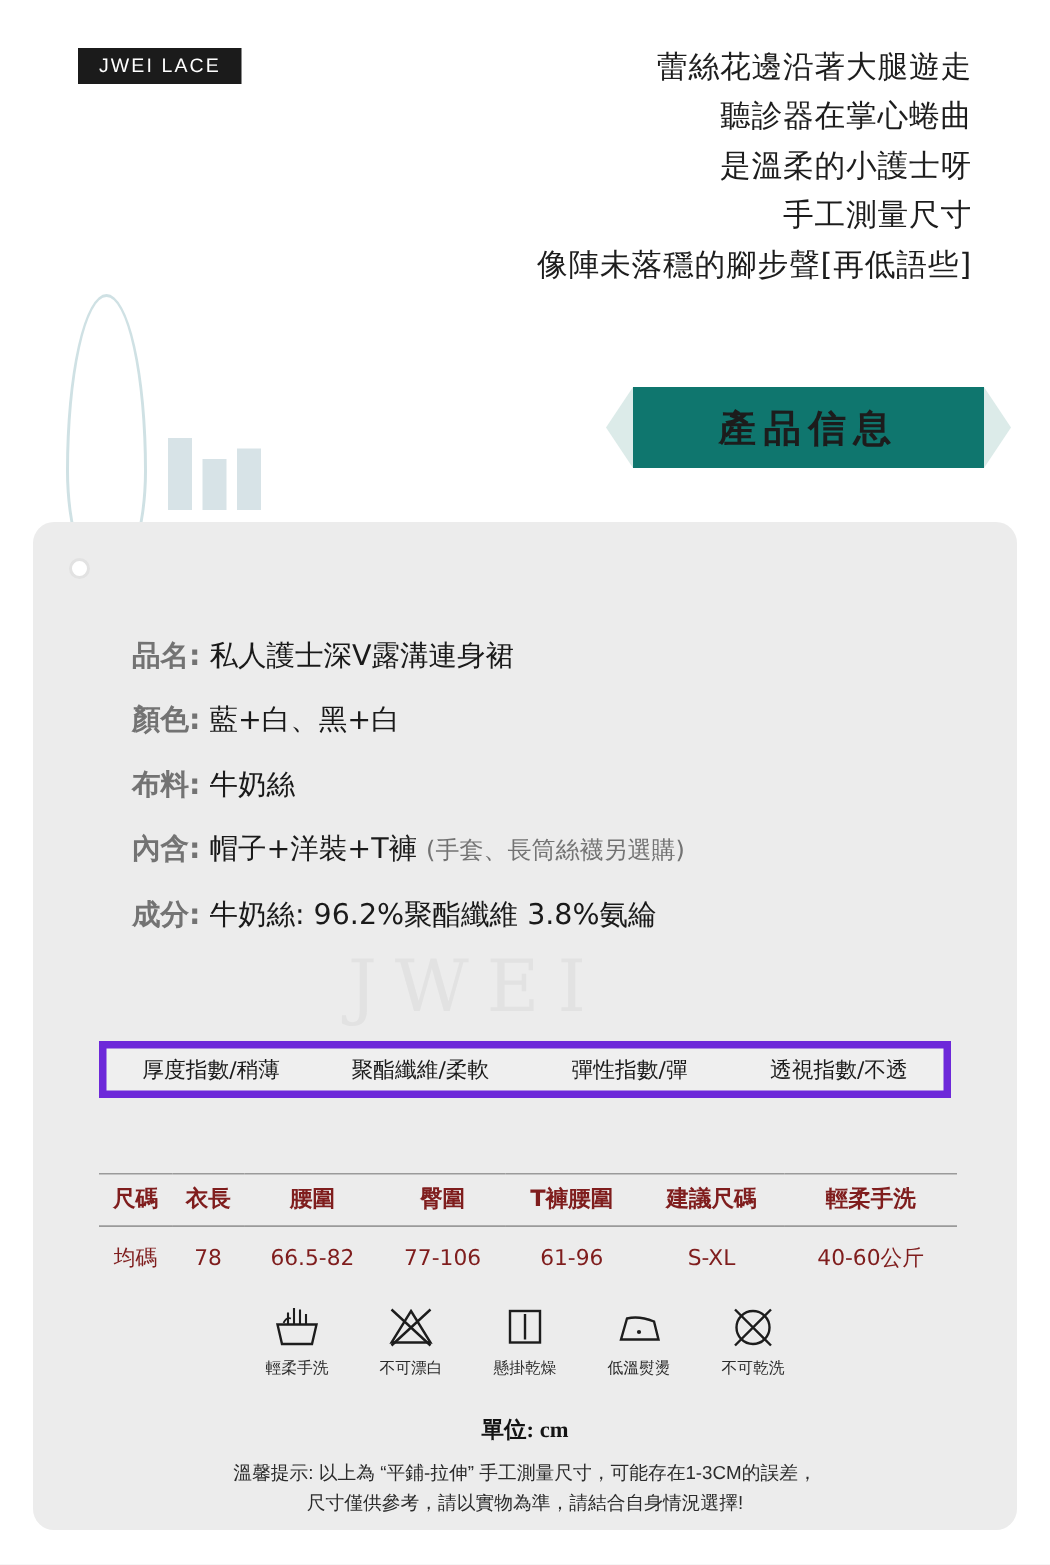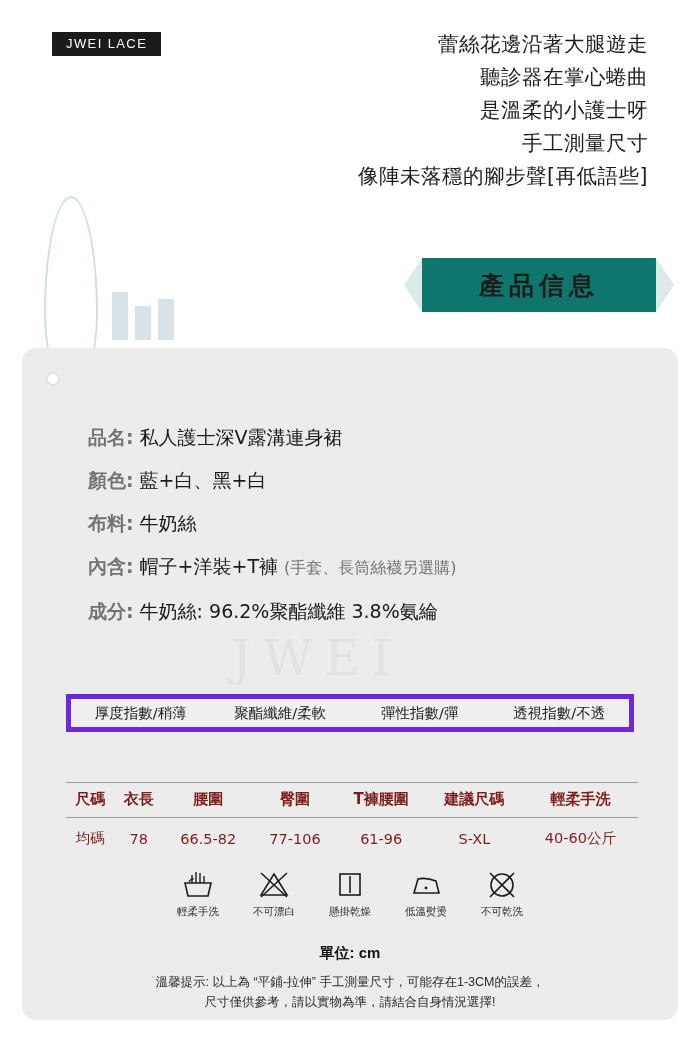--- a/index.html
+++ b/index.html
@@ -216,21 +216,21 @@
   .care svg { display:block; margin:0 auto; }
 
   
   .unit {
     position:absolute;
     left:0; right:0; top:596px;
     text-align:center;
     font-size:15px;
     font-weight:bold;
     color:#141414;
-    font-family:Liberation Sans, sans-serif;
+    font-family:Liberation Serif, serif;
     z-index:3;
   }
   .tips {
     position:absolute;
     left:0; right:0; top:624px;
     text-align:center;
     font-size:12.5px;
     line-height:20px;
     color:#2b2b2b;
     font-family:Liberation Sans, sans-serif;

